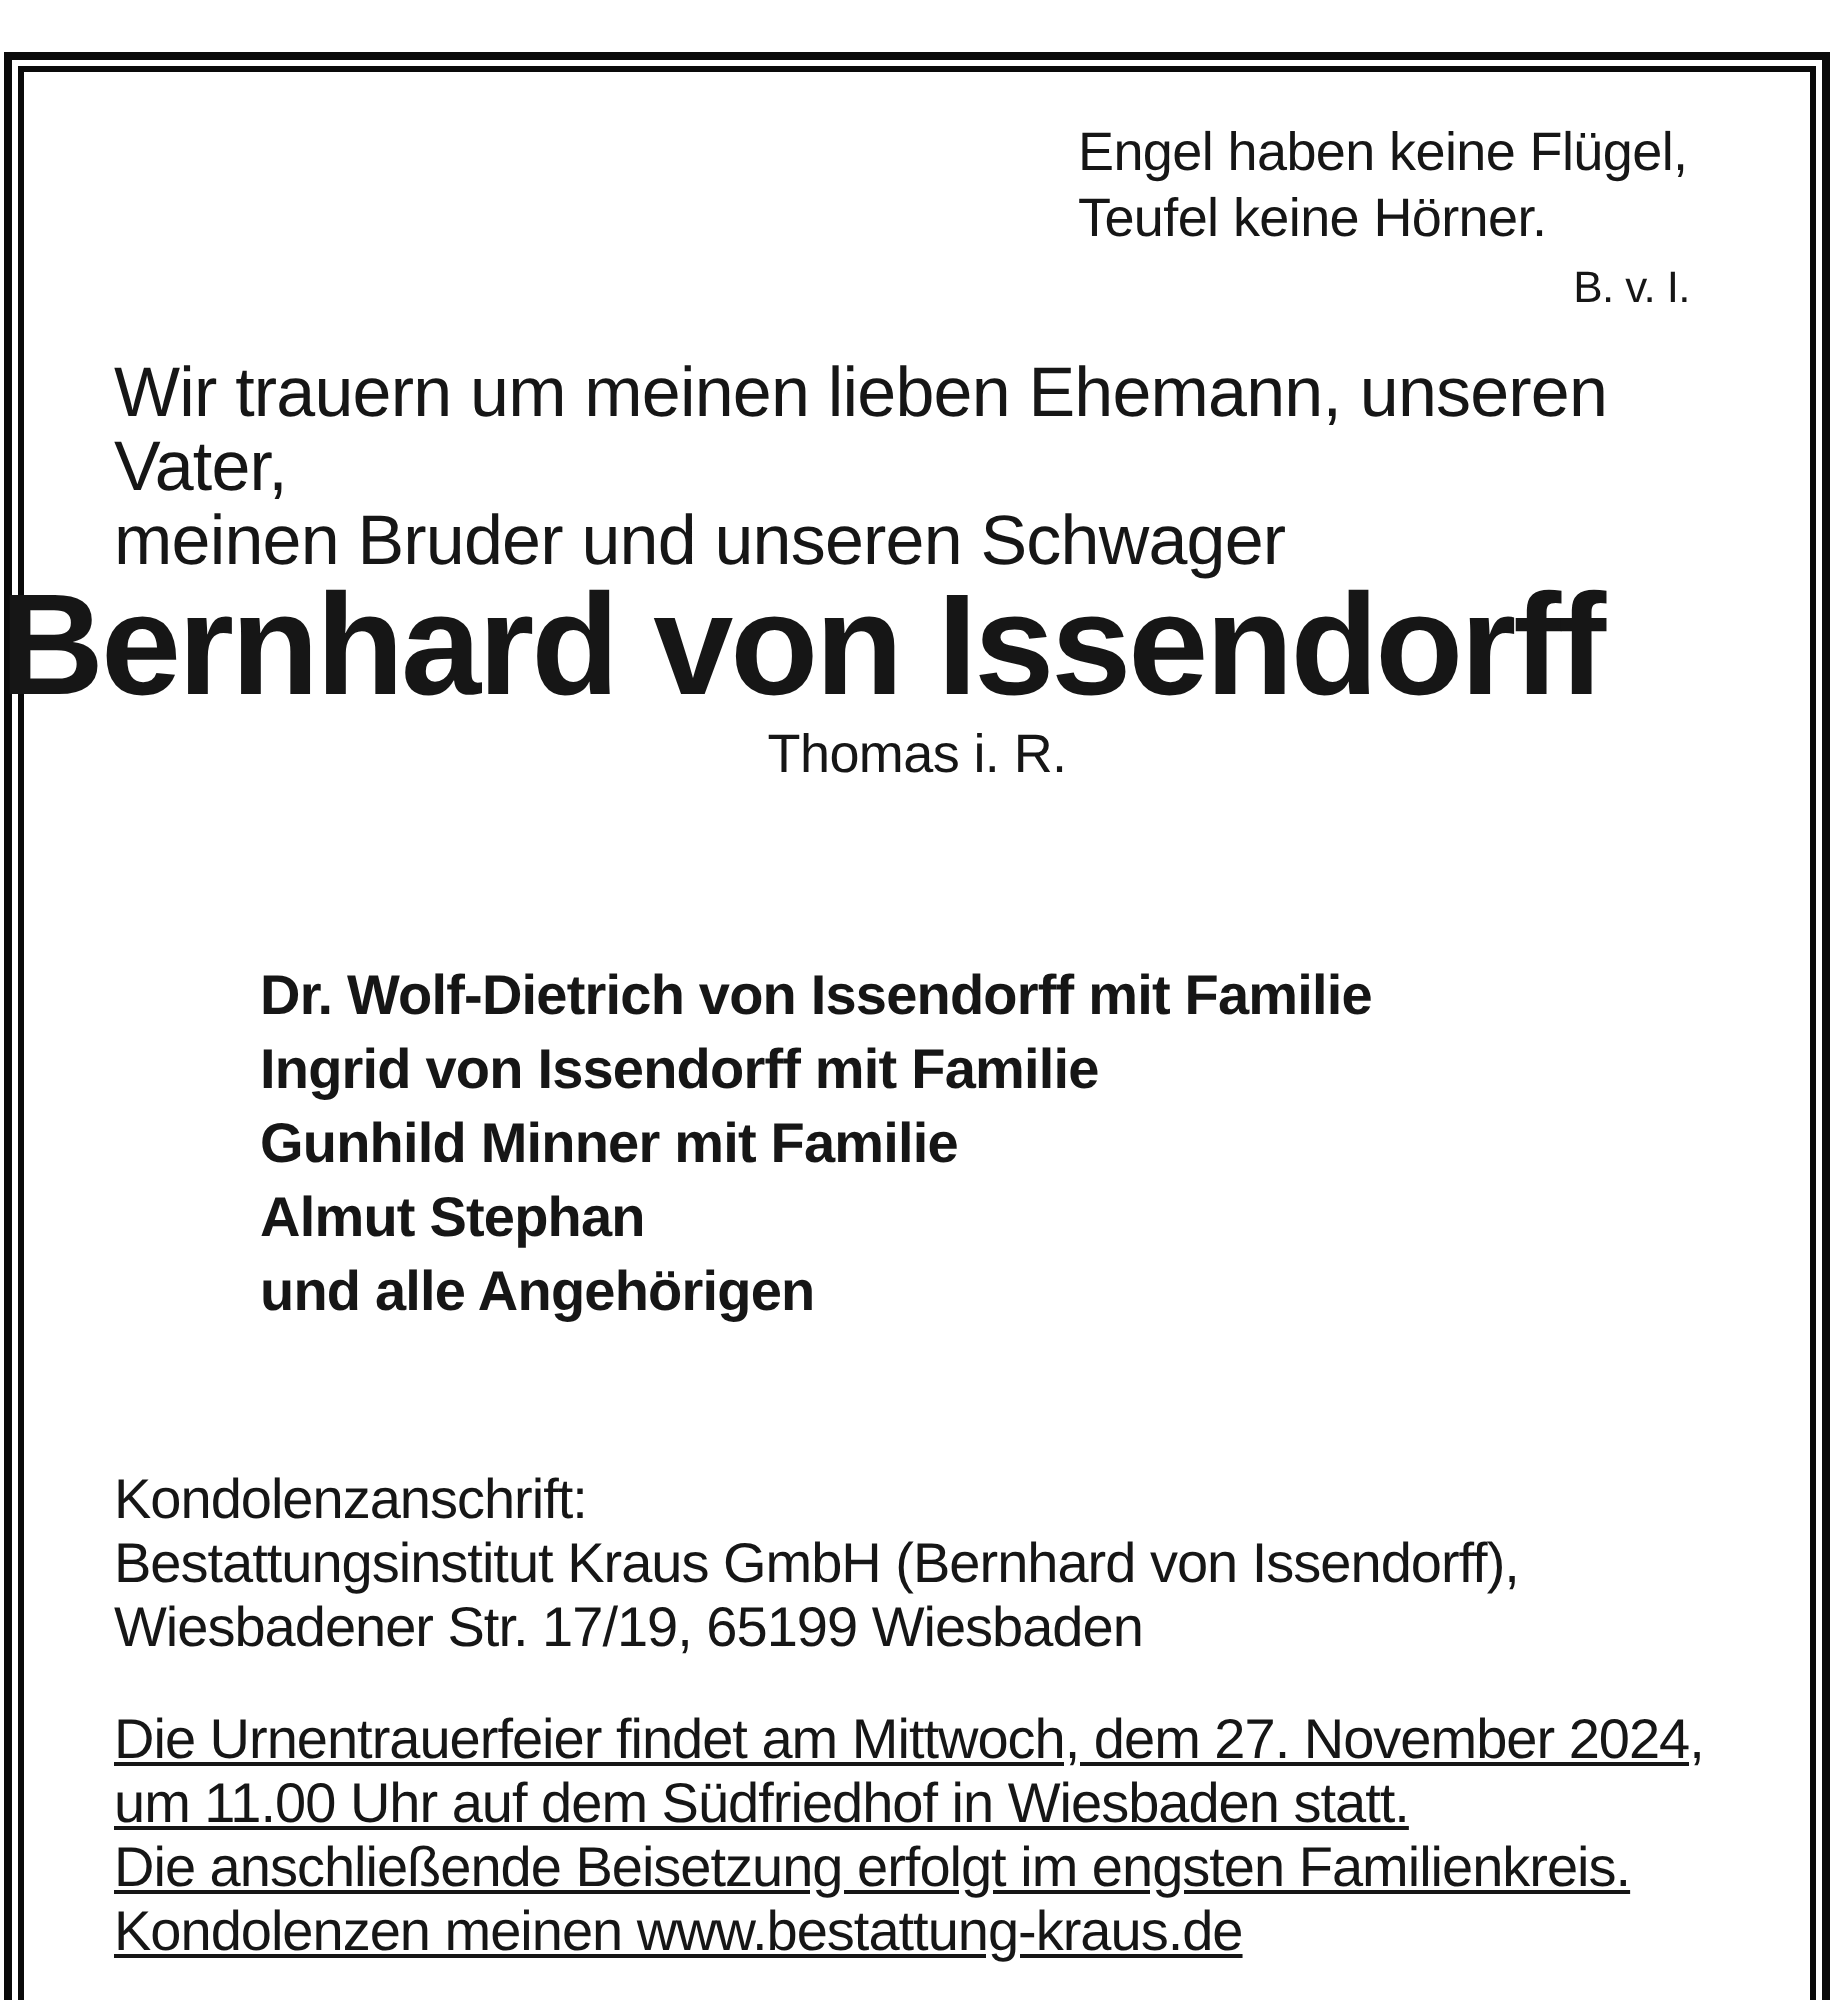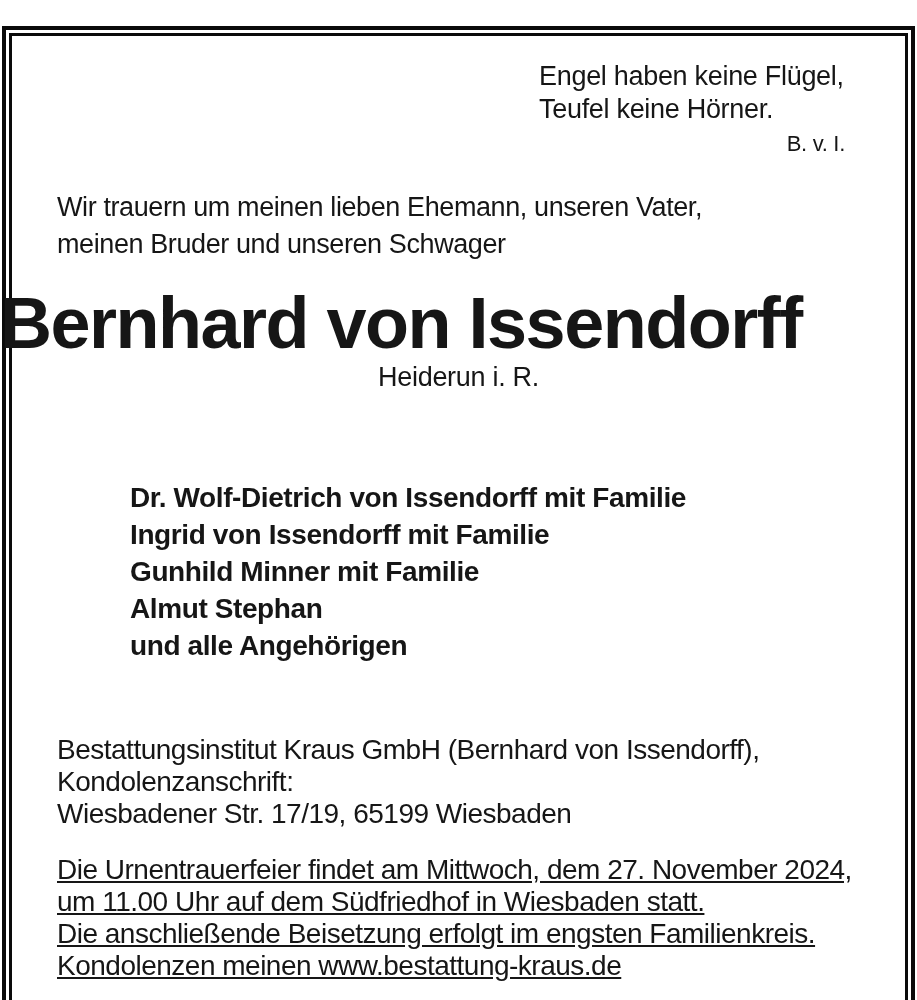--- a/index.html
+++ b/index.html
@@ -48,23 +48,23 @@
   .epigraph .attribution {
     text-align: right;
     font-size: 22px;
     line-height: 26px;
     margin-top: 5px;
   }
 
   
   .intro {
     left: 57px;
-    top: 165px;
+    top: 154px;
     width: 820px;
-    font-size: 27px;
+    font-size: 35px;
     line-height: 37px;
     letter-spacing: -0.4px;
   }
 
   
   .deceased-name {
     left: 0;
     right: 0;
     top: 258px;
     font-size: 72px;
@@ -137,34 +137,34 @@
     <div class="attribution">B. v. I.</div>
   </div>
 
   <div class="abs intro">
     <div>Wir trauern um meinen lieben Ehemann, unseren Vater,</div>
     <div>meinen Bruder und unseren Schwager</div>
   </div>
 
   <div class="abs deceased-name">Bernhard von Issendorff</div>
 
-  <div class="abs deceased-title">Heiderun i. R.</div>
+  <div class="abs deceased-title">Thomas i. R.</div>
 
 
   <div class="abs mourners">
     <div>Dr. Wolf-Dietrich von Issendorff mit Familie</div>
     <div>Ingrid von Issendorff mit Familie</div>
     <div>Gunhild Minner mit Familie</div>
     <div>Almut Stephan</div>
     <div>und alle Angehörigen</div>
   </div>
 
   <div class="abs condolence">
+    <div>Kondolenzanschrift:</div>
     <div>Bestattungsinstitut Kraus GmbH (Bernhard von Issendorff),</div>
-    <div>Kondolenzanschrift:</div>
     <div>Wiesbadener Str. 17/19, 65199 Wiesbaden</div>
   </div>
 
   <div class="abs service">
     <div>Die Urnentrauerfeier findet am Mittwoch, dem 27. November 2024,</div>
     <div>um 11.00 Uhr auf dem Südfriedhof in Wiesbaden statt.</div>
     <div>Die anschließende Beisetzung erfolgt im engsten Familienkreis.</div>
     <div>Kondolenzen meinen www.bestattung-kraus.de</div>
   </div>
 

